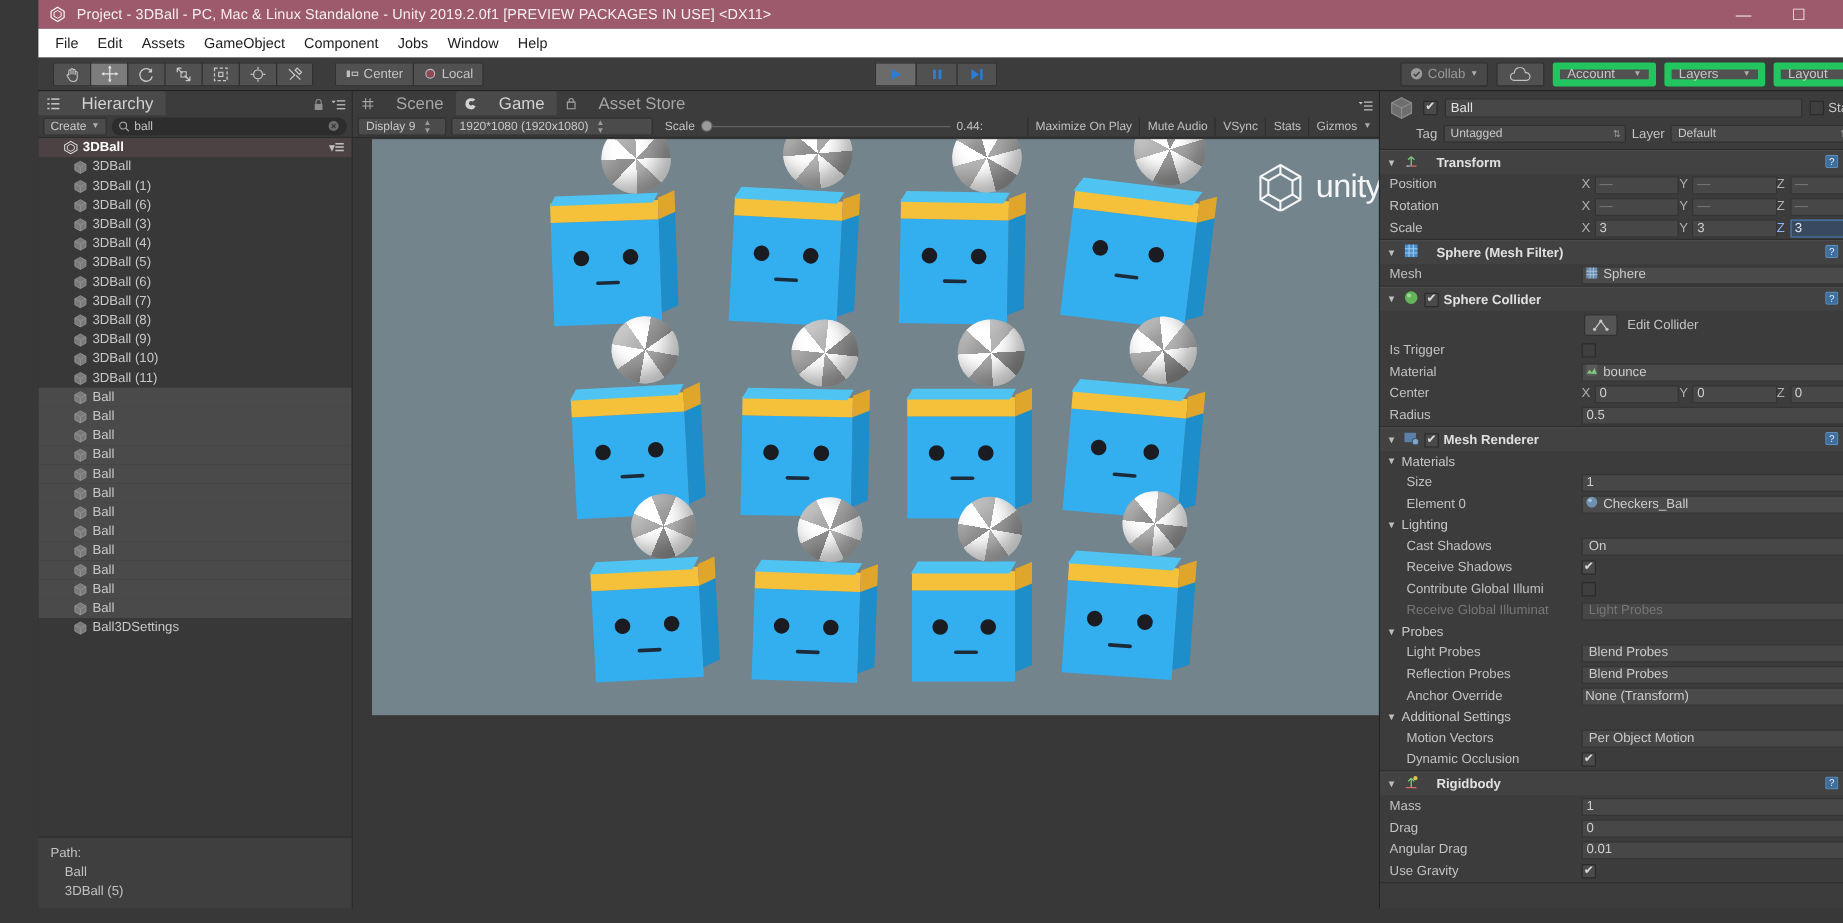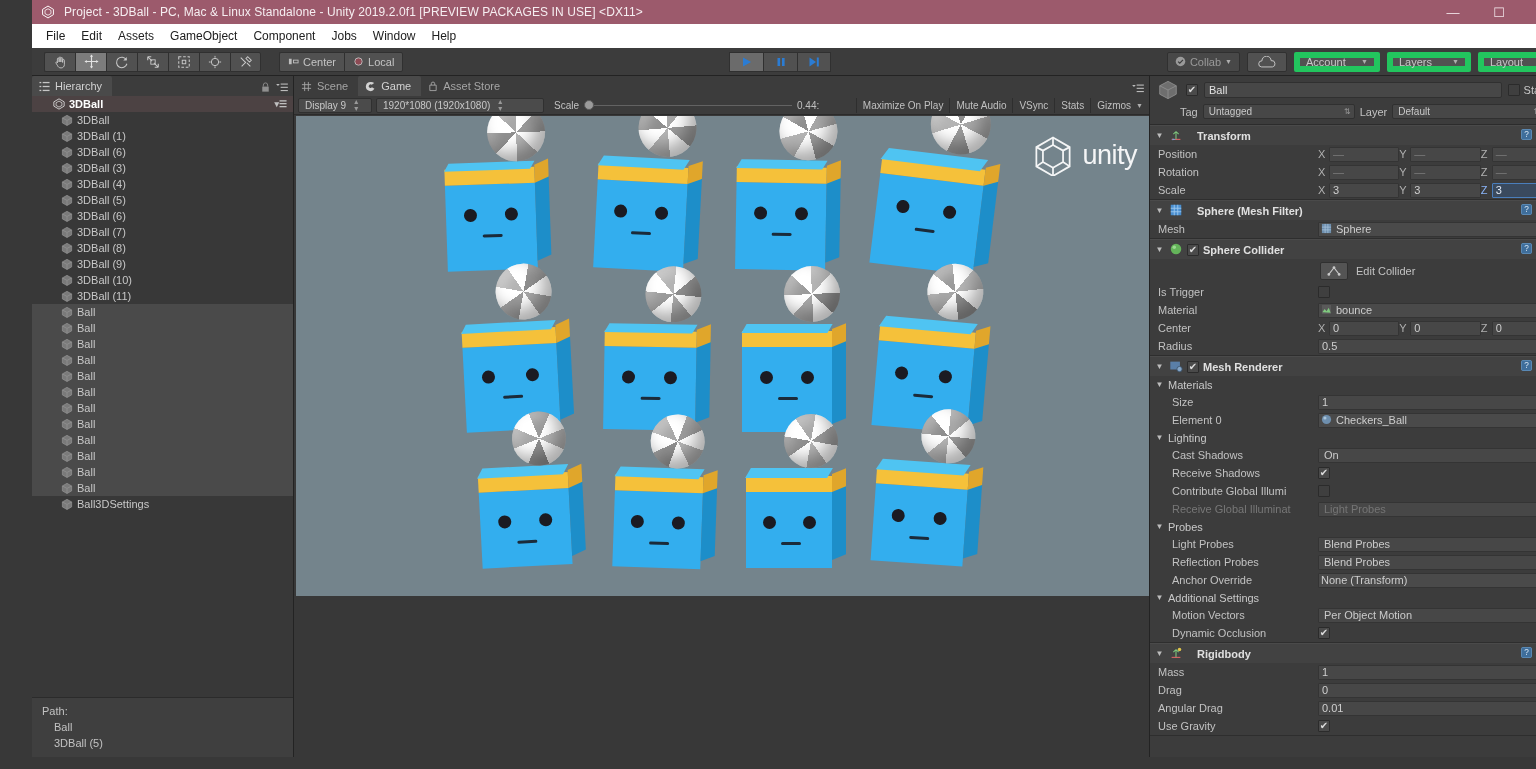--- a/index.html
+++ b/index.html
@@ -58,22 +58,22 @@
     justify-content:space-between; }
   .caret { font-size:7px; color:#aeaeae; }
 
   
   .content { display:flex; height:681px; background:#383838; }
 
   
   .hierarchy { width:262px; background:#383838; display:flex; flex-direction:column;
      border-right:1px solid #232323; }
   .panel-tabrow { height:20px; background:#3c3c3c; display:flex; align-items:flex-end; position:relative; }
-  .panel-tab { height:20px; background:#4a4a4a; display:flex; align-items:center; gap:5px;
-     padding:0 10px 0 7px; color:#d2d2d2; font-size:11px; border-radius:2px 2px 0 0; }
+  .panel-tab { height:20px; background:#4a4a4a; display:flex; align-items:center; gap:18px;
+     padding:0 10px 0 7px; color:#d2d2d2; font-size:14px; border-radius:2px 2px 0 0; }
   .panel-tab.inactive { background:transparent; color:#a5a5a5; }
   .tabrow-right { position:absolute; right:5px; bottom:3px; display:flex; gap:6px; align-items:center; }
   .h-toolbar { height:19px; background:#3c3c3c; display:flex; align-items:center; padding:0 4px; gap:4px;
     border-bottom:1px solid #2c2c2c; }
   .create-btn { background:#4b4b4b; border:1px solid #303030; border-radius:2px; height:15px;
     display:flex; align-items:center; padding:0 5px; gap:4px; color:#c8c8c8; font-size:10px; }
   .h-search { flex:1; height:15px; background:#2d2d2d; border-radius:8px; display:flex; align-items:center;
     padding:0 6px; gap:4px; color:#c3c3c3; font-size:10px; }
   .h-list { flex:1; overflow:hidden; background:#383838; }
   .h-row { height:16px; display:flex; align-items:center; padding-left:12px; gap:4px; color:#c8c8c8; font-size:11px;}
@@ -96,21 +96,21 @@
   .gv-sel .arrows { font-size:8px; color:#9a9a9a; line-height:7px; }
   .scale-wrap { display:flex; align-items:center; gap:5px; margin-left:10px; }
   .slider { position:relative; width:208px; height:12px; display:flex; align-items:center; }
   .slider .track { position:absolute; left:10px; right:0; height:1px; background:#636363; }
   .slider .knob { position:relative; width:10px; height:10px; border-radius:50%; background:#9b9b9b;
     border:1px solid #5a5a5a; left:0; }
   .gv-right { margin-left:auto; display:flex; align-items:center; height:15px; }
   .gv-tgl { height:15px; padding:0 6px; color:#c0c0c0; font-size:10px; display:flex; align-items:center;
     border-left:1px solid #2e2e2e; }
   .gameview { flex:1; background:#383838; position:relative; overflow:hidden; }
-  .gamecanvas { position:absolute; left:2px; top:1px; width:857px; height:480px; background:#74848c;
+  .gamecanvas { position:absolute; left:16px; top:1px; width:857px; height:480px; background:#74848c;
     overflow:hidden; }
 
   
   .agent { position:absolute; }
   .unity-wm { position:absolute; right:16px; top:18px; display:flex; align-items:center; gap:8px;
     opacity:0.92; }
   .unity-wm span { font-size:27px; color:#fff; letter-spacing:-0.5px; font-family:"Liberation Sans",sans-serif;}
 
   
   .inspector { width:418px; background:#3c3c3c; display:flex; flex-direction:column; }
@@ -318,20 +318,37 @@
               <rect x="1.4" y="5" width="7.2" height="5.6" fill="#8f8f8f"></rect>
             </svg>
           <svg width="12" height="9" viewBox="0 0 13 10">
               <path d="M0 1h4l-2 2.4z" fill="#bdbdbd"></path>
               <rect x="5" y="0.6" width="8" height="1.2" fill="#bdbdbd"></rect>
               <rect x="5" y="4.2" width="8" height="1.2" fill="#bdbdbd"></rect>
               <rect x="5" y="7.8" width="8" height="1.2" fill="#bdbdbd"></rect>
             </svg>
         </div>
       </div>
+      <div class="h-toolbar">
+        <div class="create-btn">
+          <span>Create</span>
+          <span class="caret">▼</span>
+        </div>
+        <div class="h-search">
+          <svg width="9" height="9" viewBox="0 0 10 10">
+              <circle cx="4" cy="4" r="3.2" fill="none" stroke="#a0a0a0" stroke-width="1.1"></circle>
+              <path d="M6.5 6.5 9.3 9.3" stroke="#a0a0a0" stroke-width="1.2"></path>
+            </svg>
+          <span style="flex:1">ball</span>
+          <svg width="10" height="10" viewBox="0 0 11 11">
+              <circle cx="5.5" cy="5.5" r="4.6" fill="#6e6e6e"></circle>
+              <path d="M3.7 3.7 7.3 7.3M7.3 3.7 3.7 7.3" stroke="#3a3a3a" stroke-width="1.2"></path>
+            </svg>
+        </div>
+      </div>
       <div class="h-list" id="hierarchy-list">
         <div class="h-row root">
           <span class="ico">
             <svg width="12" height="12" viewBox="0 0 14 14">
                 <path d="M7 1 13 4.5v5L7 13 1 9.5v-5L7 1z" fill="none" stroke="#dedede" stroke-width="1"></path>
                 <path d="M7 3.6 10.4 5.5v3.2L7 10.6 3.6 8.7V5.5L7 3.6z" fill="#4c4243" stroke="#dedede" stroke-width=".9"></path>
               </svg>
           </span>
           <span>3DBall</span>
           <span class="root-menu">▾☰</span>

